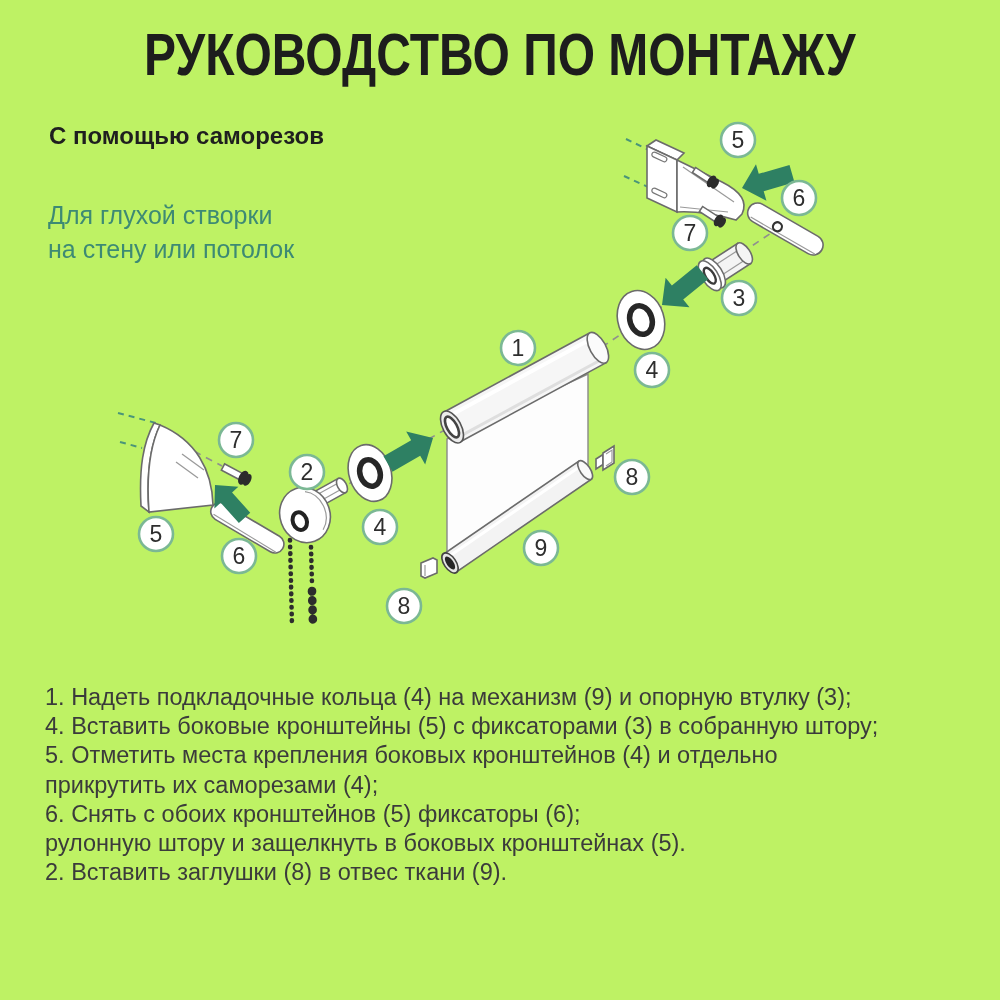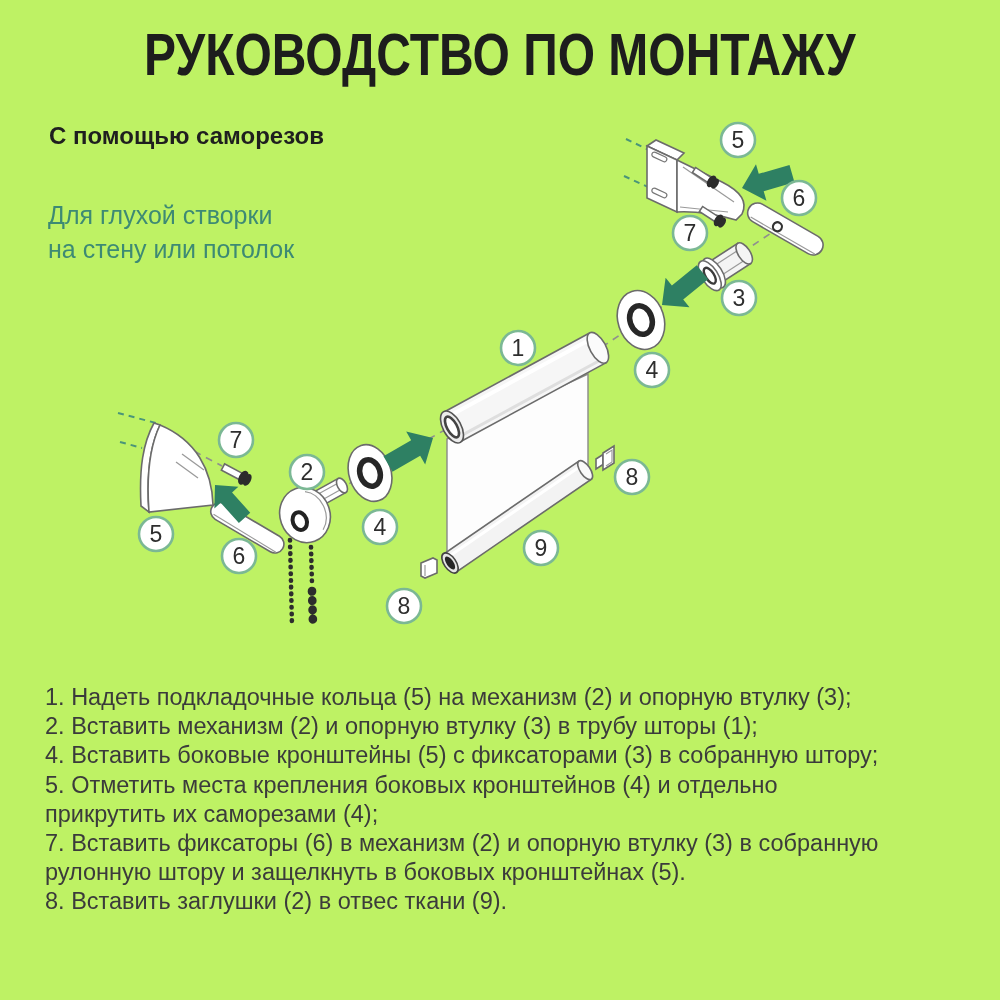--- a/index.html
+++ b/index.html
@@ -232,23 +232,22 @@
         <circle r="17" class="callout-circle"></circle>
         <text class="callout-num" text-anchor="middle" dy="8">5</text>
       </g>
     <g transform="translate(236,330)">
         <circle r="17" class="callout-circle"></circle>
         <text class="callout-num" text-anchor="middle" dy="8">7</text>
       </g>
   </svg>
 
   <div class="instructions">
-    <div>1. Надеть подкладочные кольца (5) на механизм (2) и опорную втулку (3);</div>
-    <div>2. Вставить механизм (2) и опорную втулку (3) в трубу шторы (1);</div>
+    <div>1. Надеть подкладочные кольца (4) на механизм (9) и опорную втулку (3);</div>
     <div>4. Вставить боковые кронштейны (5) с фиксаторами (3) в собранную штору;</div>
     <div>5. Отметить места крепления боковых кронштейнов (4) и отдельно</div>
     <div>прикрутить их саморезами (4);</div>
-    <div>7. Вставить фиксаторы (6) в механизм (2) и опорную втулку (3) в собранную</div>
+    <div>6. Снять с обоих кронштейнов (5) фиксаторы (6);</div>
     <div>рулонную штору и защелкнуть в боковых кронштейнах (5).</div>
-    <div>8. Вставить заглушки (2) в отвес ткани (9).</div>
+    <div>2. Вставить заглушки (8) в отвес ткани (9).</div>
   </div>
 
 </div>
 
 </body></html>

